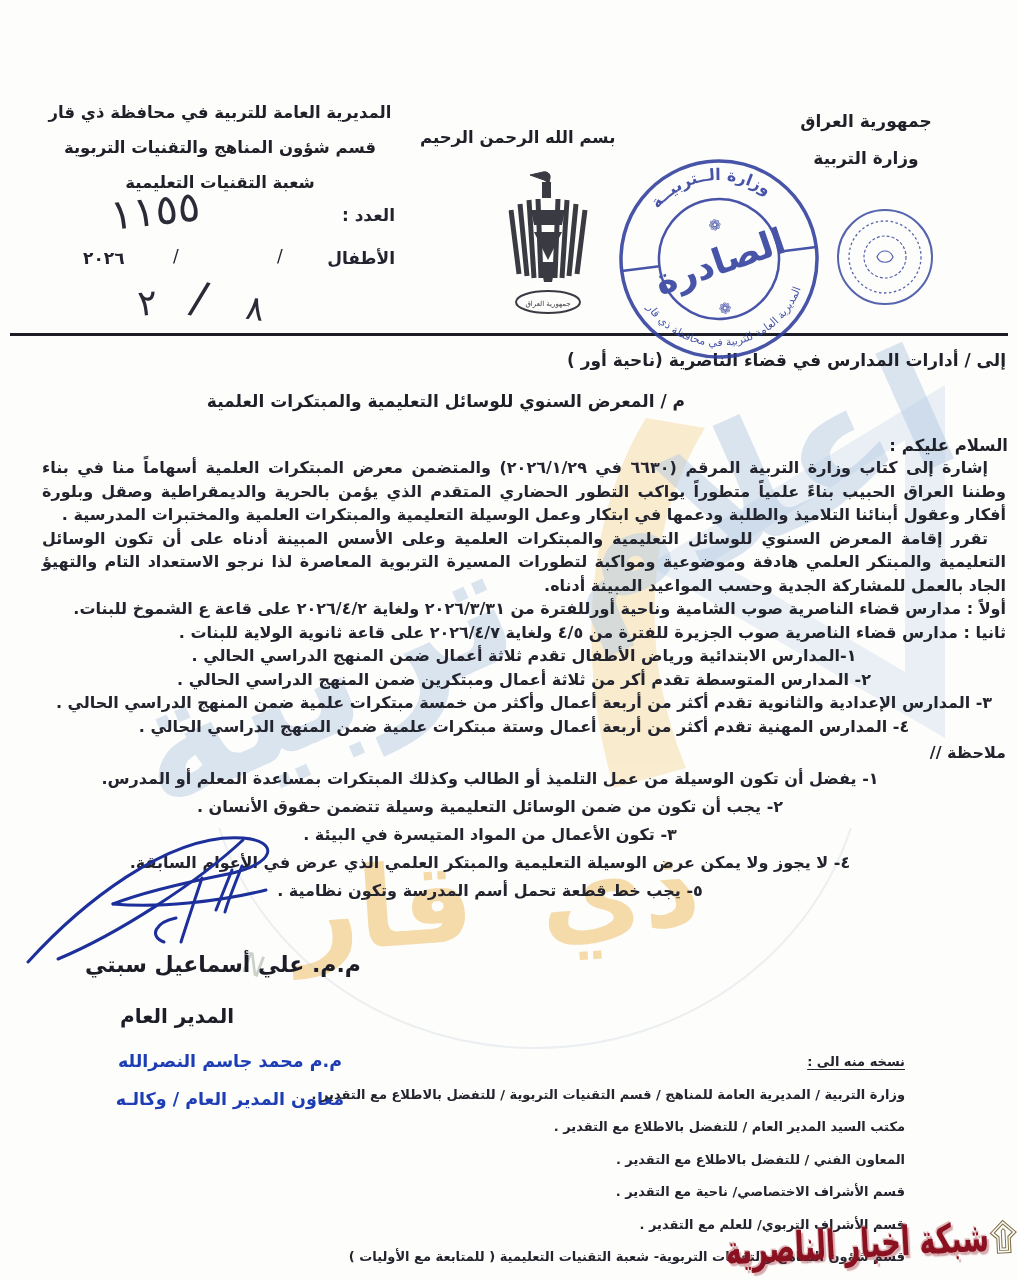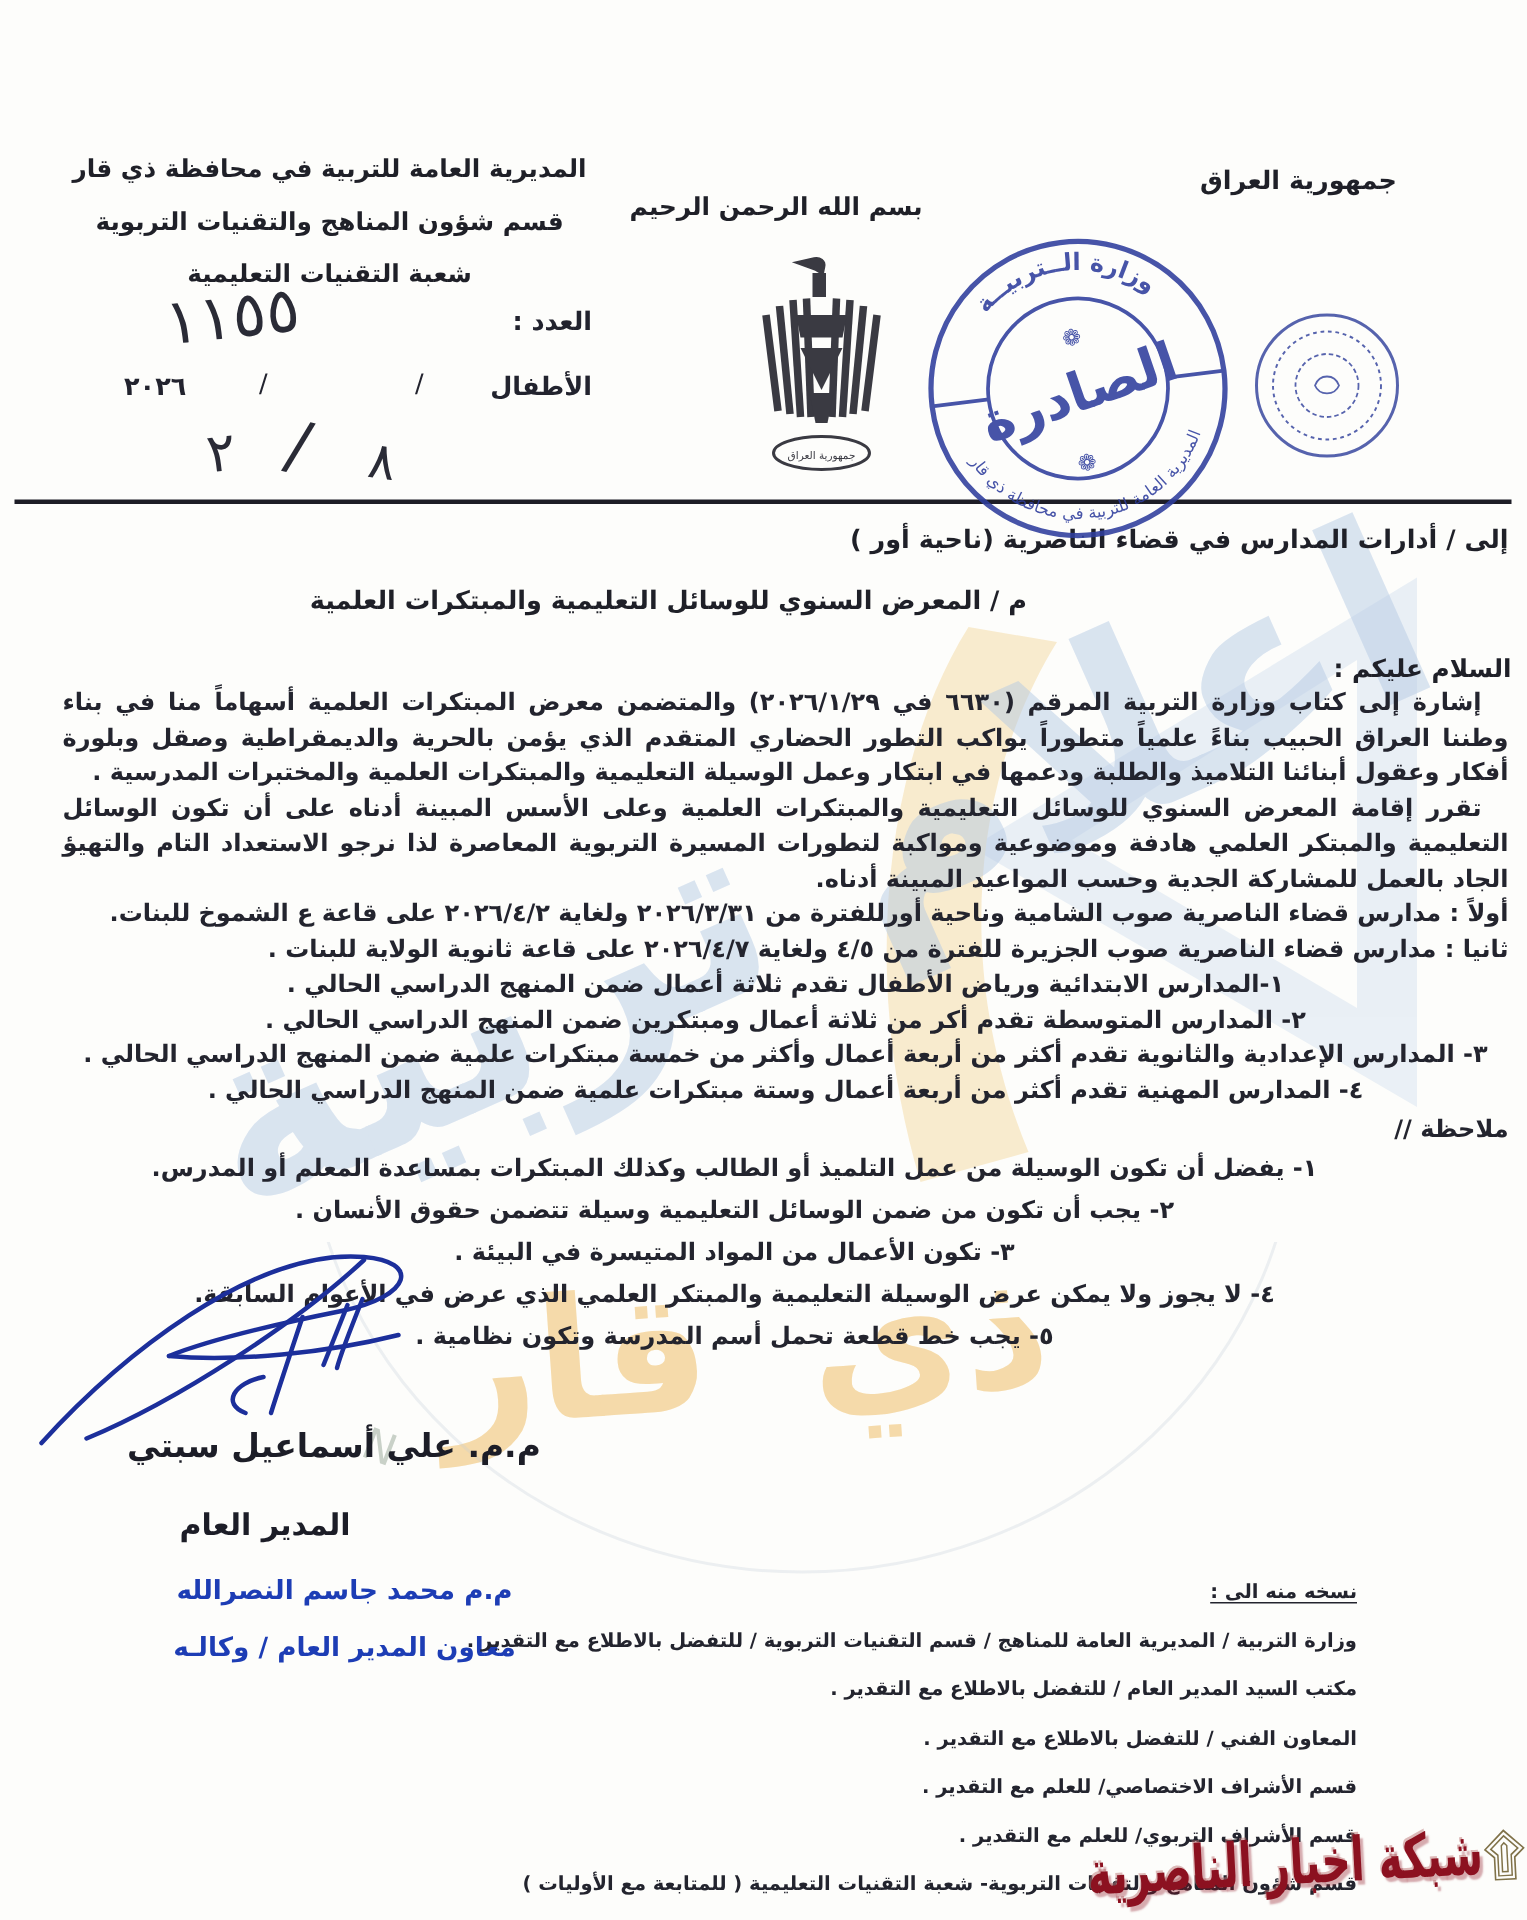--- a/index.html
+++ b/index.html
@@ -148,20 +148,21 @@
         <path d="M47 66 h28 l-14 28 z" stroke-width="0"></path>
         <path d="M53 96 h16 l-4 20 h-8 z" stroke-width="0"></path>
         <ellipse cx="61" cy="136" rx="32" ry="11" fill="none" stroke-width="2"></ellipse>
         <text x="61" y="140" font-size="7" text-anchor="middle" stroke-width="0" font-family="DejaVu Sans, sans-serif">جمهورية العراق</text>
       </g>
     </svg>
 
     <div class="abs hdr-right">
 
     <div>جمهورية العراق</div>
+        <div>وزارة التربية</div>
       </div>
 
     <div class="abs divider"></div>
 
     <svg class="abs stamp-outgoing" width="215" height="215" viewBox="0 0 215 215" style="opacity:.88">
       <g transform="rotate(-7 107 107)" stroke="#2e3d9d" fill="none">
         <circle cx="107" cy="107" r="98" stroke-width="3.5"></circle>
         <circle cx="107" cy="107" r="60" stroke-width="2.5"></circle>
         <line x1="9" y1="107" x2="47" y2="107" stroke-width="2.5"></line>
         <line x1="167" y1="107" x2="205" y2="107" stroke-width="2.5"></line>
@@ -236,21 +237,21 @@
     <div class="abs sig-blue sig-blue1">م.م محمد جاسم النصرالله</div>
     <div class="abs sig-blue sig-blue2">معاون المدير العام / وكالـه</div>
 
     <div class="abs cc-block">
       <div class="cc-heading">نسخه منه الى :</div>
       <div>
 
       <div class="cc-line">وزارة التربية / المديرية العامة للمناهج / قسم التقنيات التربوية / للتفضل بالاطلاع مع التقدير .</div>
           <div class="cc-line">مكتب السيد المدير العام / للتفضل بالاطلاع مع التقدير .</div>
           <div class="cc-line">المعاون الفني / للتفضل بالاطلاع مع التقدير .</div>
-          <div class="cc-line">قسم الأشراف الاختصاصي/ للعلم مع التقدير .</div>
+          <div class="cc-line">قسم الأشراف الاختصاصي/ ناحية مع التقدير .</div>
           <div class="cc-line">قسم الأشراف التربوي/ للعلم مع التقدير .</div>
           <div class="cc-line">قسم شؤون المناهج والتقنيات التربوية- شعبة التقنيات التعليمية ( للمتابعة مع الأوليات )</div>
         </div>
     </div>
   </div>
 
   <div class="abs news-wm">
     <span class="news-icon">۩</span>
     <span class="news-text">شبكة اخبار الناصرية</span>
   </div>

